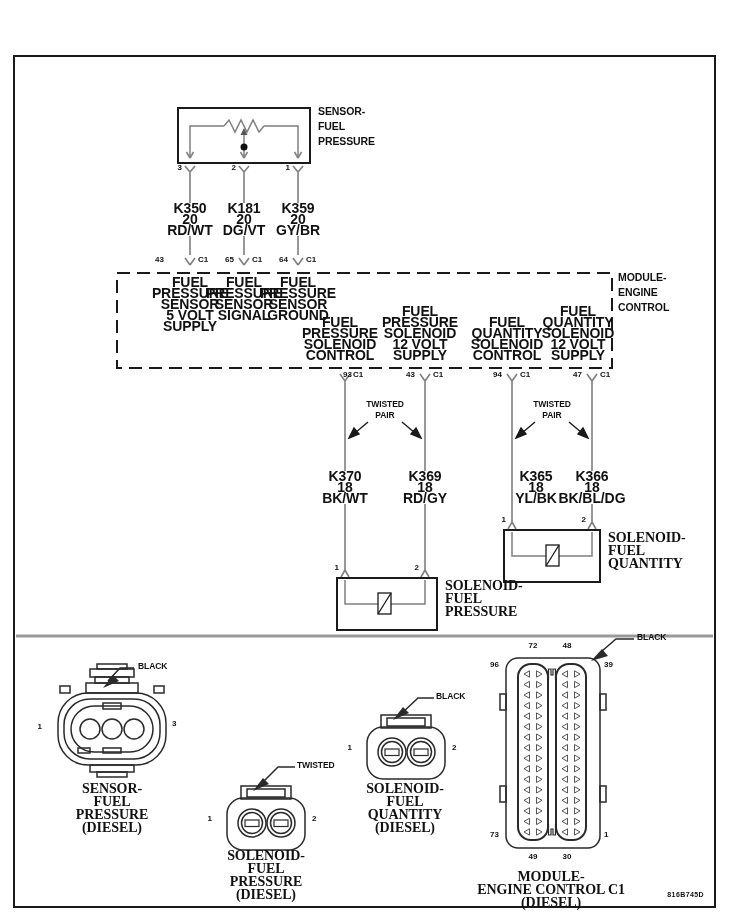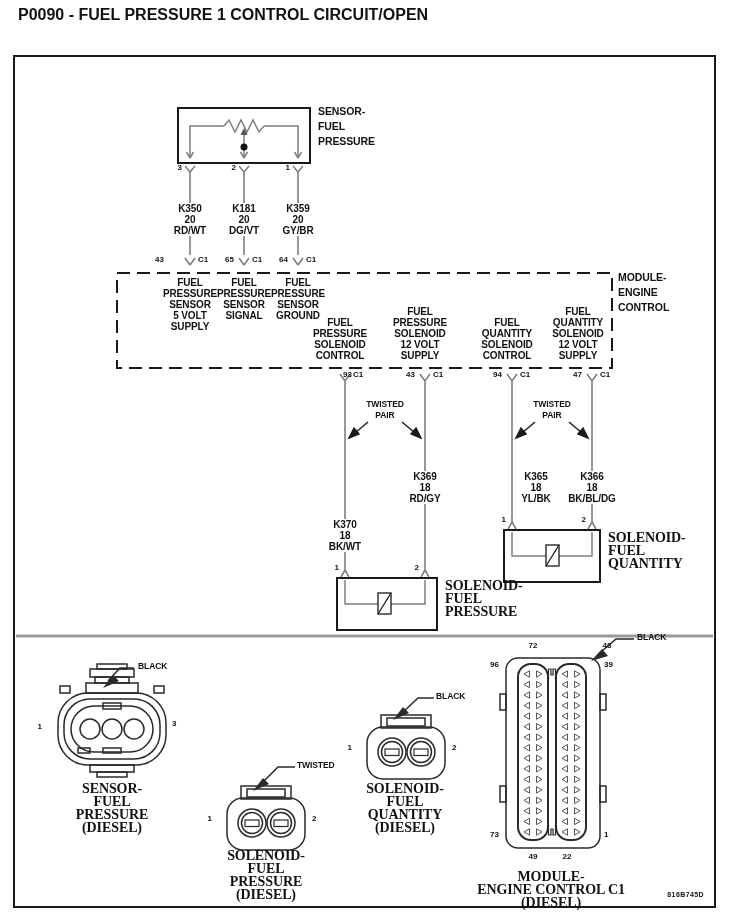--- a/index.html
+++ b/index.html
@@ -2,36 +2,35 @@
 <html><head>
 <meta charset="utf-8">
 <style>
   html,body{margin:0;padding:0;background:#fff;}
   #page{position:relative;width:736px;height:918px;background:#fff;overflow:hidden;
         font-family:"Liberation Sans",sans-serif;color:#111;}
   svg{position:absolute;left:0;top:0;}
   .t{position:absolute;font-weight:bold;letter-spacing:-0.1px;}
   .pre{white-space:pre-line;}
   .cx{transform:translateX(-50%);text-align:center;}
-  .s8{font-size:10px;line-height:11px;}
+  .s8{font-size:14px;line-height:11px;}
   .s85{font-size:8.5px;line-height:11px;}
   .s95{font-size:14px;line-height:13px;font-family:Liberation Serif, serif;}
   .s10{font-size:10.5px;line-height:15px;}
   .title{font-size:16px;letter-spacing:0;}
   .num-r{position:absolute;width:34px;text-align:right;font-weight:bold;font-size:8px;line-height:10px;}
   .num-l{position:absolute;font-weight:bold;font-size:8px;line-height:10px;}
   .wlabel{background:#fff;padding:0 2px;}
   .code{font-size:7px;letter-spacing:0.4px;}
 </style>
 </head>
 <body>
 
 <div id="page">
 
-  <div class="t title" style="left:18px;top:6px;">P0090 - FUEL PRESSURE 1 CONTROL CIRCUIT/OPEN</div>
 
   <svg width="736" height="918" viewBox="0 0 736 918">
 
     <rect x="14" y="56" width="701" height="851" fill="none" stroke="#1a1a1a" stroke-width="2"></rect>
 
     <g>
       <rect x="178" y="108" width="132" height="55" fill="none" stroke="#1a1a1a" stroke-width="2"></rect>
       <g stroke="#7f7f7f" stroke-width="1.5" fill="none">
         <path d="M190 158 V126 H224"></path>
         <path d="M224 126 l5 -6 l6 12 l6 -12 l6 12 l6 -12 l6 12 l5 -6"></path>
@@ -289,21 +288,21 @@
   <div class="num-r" style="left:468px;top:370px;">94</div>
   <div class="num-l" style="left:520px;top:370px;">C1</div>
   <div class="num-r" style="left:548px;top:370px;">47</div>
   <div class="num-l" style="left:600px;top:370px;">C1</div>
 
   <div class="t s85 cx pre" style="left:385px;top:399px;">TWISTED
 PAIR</div>
   <div class="t s85 cx pre" style="left:552px;top:399px;">TWISTED
 PAIR</div>
 
-  <div class="t s8 cx wlabel" style="left:345px;top:471px;margin-top:48px;">
+  <div class="t s8 cx wlabel" style="left:345px;top:471px;">
     <span style="display:block">K370</span>
     <span style="display:block">18</span>
     <span style="display:block">BK/WT</span>
   </div>
   <div class="t s8 cx wlabel" style="left:425px;top:471px;">
     <span style="display:block">K369</span>
     <span style="display:block">18</span>
     <span style="display:block">RD/GY</span>
   </div>
   <div class="t s8 cx wlabel" style="left:536px;top:471px;">
@@ -347,25 +346,25 @@
   <div class="t s85" style="left:436px;top:691px;">BLACK</div>
   <div class="num-r" style="left:318px;top:743px;">1</div>
   <div class="num-l" style="left:452px;top:743px;">2</div>
   <div class="t s95 cx pre" style="left:405px;top:782px;">SOLENOID-
 FUEL
 QUANTITY
 (DIESEL)</div>
 
   <div class="t s85" style="left:637px;top:632px;">BLACK</div>
   <div class="num-l cx" style="left:533px;top:641px;">72</div>
-  <div class="num-l cx" style="left:567px;top:641px;margin-left:40px;">48</div>
+  <div class="num-l cx" style="left:567px;top:641px;">48</div>
   <div class="num-r" style="left:465px;top:660px;">96</div>
   <div class="num-l" style="left:604px;top:660px;">39</div>
   <div class="num-r" style="left:465px;top:830px;">73</div>
   <div class="num-l" style="left:604px;top:830px;">1</div>
   <div class="num-l cx" style="left:533px;top:852px;">49</div>
-  <div class="num-l cx" style="left:567px;top:852px;">22</div>
+  <div class="num-l cx" style="left:567px;top:852px;">30</div>
   <div class="t s95 cx pre" style="left:551px;top:870px;">MODULE-
 ENGINE CONTROL C1
 (DIESEL)</div>
 
   <div class="t code" style="left:640px;top:891px;width:64px;text-align:right;">816B745D</div>
 </div>
 
 </body></html>

